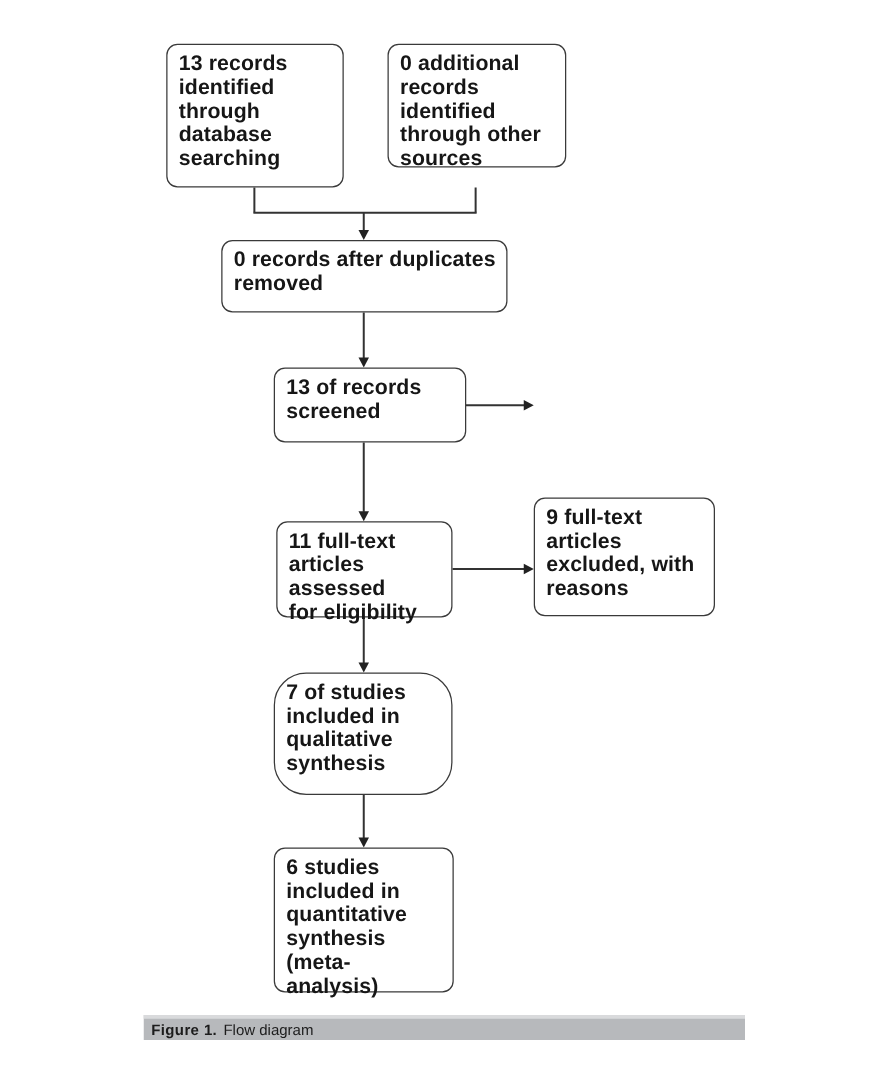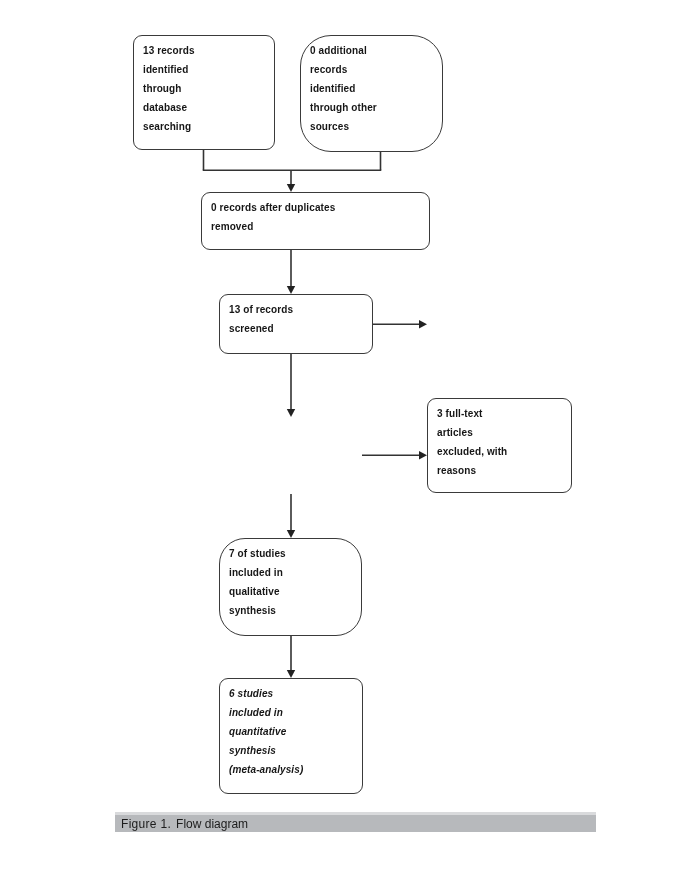--- a/index.html
+++ b/index.html
@@ -23,53 +23,53 @@
     height: 871px;
     pointer-events: none;
   }
   .node {
     position: absolute;
     box-sizing: border-box;
     background: #ffffff;
     border: 1.6px solid #3a3a3a;
     border-radius: 9px;
     padding: 5px 8px 4px 9px;
-    font-size: 10px;
+    font-size: 17px;
     line-height: 19px;
     font-weight: 600;
     color: #161616;
     white-space: pre-line;
     letter-spacing: 0.1px;
   }
   
   .n1 { left: 133px; top: 35px;  width: 142px; height: 115px; }
-  .n2 { left: 300px; top: 35px;  width: 143px; height: 117px; border-radius: 31px; }
-  .n3 { left: 177px; top: 192px; width: 229px; height: 58px; margin-left: 24px;  }
+  .n2 { left: 310px; top: 35px;  width: 143px; height: 99px; }
+  .n3 { left: 177px; top: 192px; width: 229px; height: 58px;  }
   .n4 { left: 219px; top: 294px; width: 154px; height: 60px;  }
   .n5 { left: 427px; top: 294px; width: 143px; height: 60px;  }
   .n6 { left: 221px; top: 417px; width: 141px; height: 77px;  }
   .n7 { left: 427px; top: 398px; width: 145px; height: 95px;  }
   .n8 { left: 219px; top: 538px; width: 143px; height: 98px; border-radius: 26px;  }
-  .n9 { left: 219px; top: 678px; width: 144px; height: 116px; font-style: italic; }
+  .n9 { left: 219px; top: 678px; width: 144px; height: 116px; }
   .caption {
     position: absolute;
     left: 115px;
     top: 812px;
     width: 475px;
     height: 17px;
     background: #b7b9bc;
     border-top: 3px solid #d9dadc;
     box-sizing: content-box;
     display: flex;
     align-items: center;
     padding-left: 6px;
     font-size: 12px;
     color: #1c1c1c;
   }
-  .cap-bold { font-weight: normal; margin-right: 5px; letter-spacing: 0.3px; }
+  .cap-bold { font-weight: bold; margin-right: 5px; letter-spacing: 0.3px; }
   .cap-text { font-weight: normal; }
 </style>
 </head>
 <body>
 
 <div class="page">
 
   <svg class="connectors" viewBox="0 0 700 871" xmlns="http://www.w3.org/2000/svg">
     <g stroke="#333333" stroke-width="1.6" fill="none">
       <path d="M203.5,150 V170"></path>
@@ -103,21 +103,24 @@
 searching</div>
   <div class="node n2">0 additional
 records
 identified
 through other
 sources</div>
   <div class="node n3">0 records after duplicates
 removed</div>
   <div class="node n4">13 of records
 screened</div>
-  <div class="node n7">3 full-text
+  <div class="node n6">11 full-text
+articles assessed
+for eligibility</div>
+  <div class="node n7">9 full-text
 articles
 excluded, with
 reasons</div>
   <div class="node n8">7 of studies
 included in
 qualitative
 synthesis</div>
   <div class="node n9">6 studies
 included in
 quantitative

